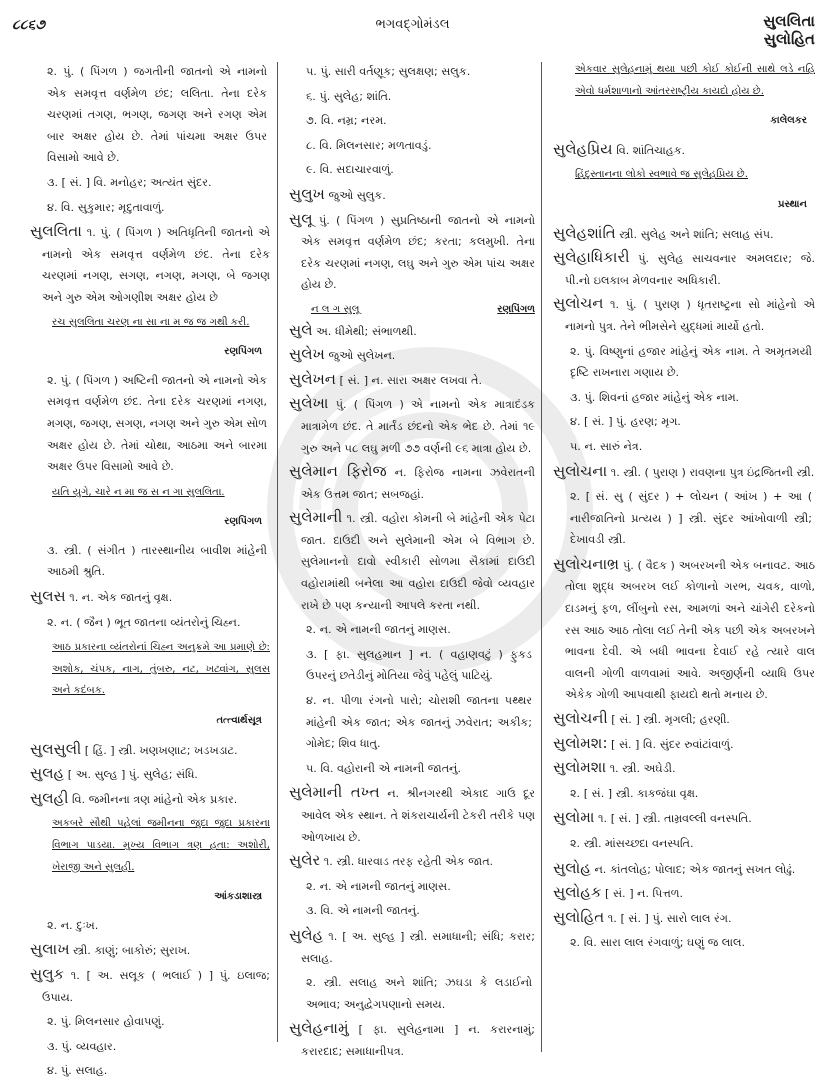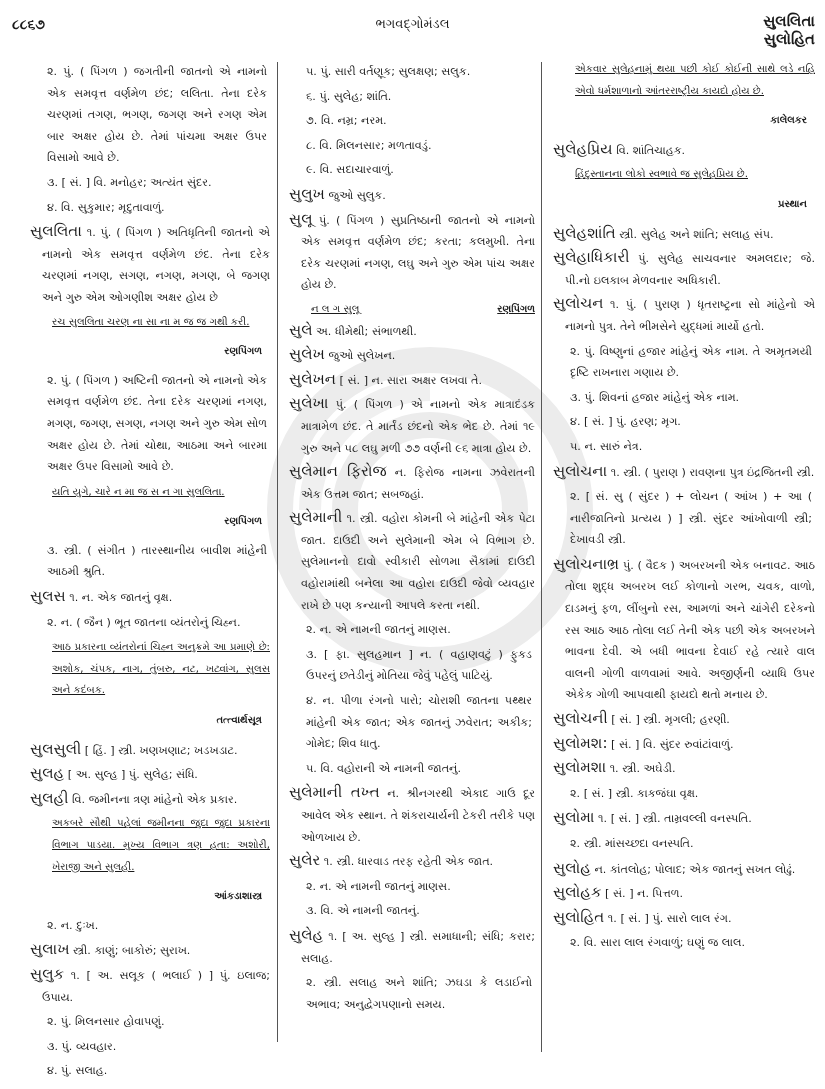--- a/index.html
+++ b/index.html
@@ -10,21 +10,21 @@
     position: relative;
   }
   .page { position: absolute; left: 0; top: 0; width: 825px; height: 1089px; }
   .watermark {
     position: absolute; left: 250px; top: 330px; width: 360px; height: 360px;
     pointer-events: none; z-index: 0;
   }
   .header {
     position: absolute; left: 0; top: 0; width: 825px; height: 58px; z-index: 2;
   }
-  .pg-num { position: absolute; left: 12px; top: 16px; font-size: 14px; font-weight: bold; }
+  .pg-num { position: absolute; left: 12px; top: 16px; font-size: 14px; font-weight: bold; font-style: italic; }
   .book-title { position: absolute; left: 0; width: 825px; top: 16px; text-align: center; font-size: 13px; font-weight: normal; }
   .guide { position: absolute; right: 10px; top: 12px; text-align: right; font-size: 15px; font-weight: bold; line-height: 18px; }
   .col {
     position: absolute; top: 58px; bottom: 40px; z-index: 2;
     font-size: 11.2px; line-height: 21.6px;
   }
   .col1 { left: 30px; width: 240px; }
   .col2 { left: 289px; width: 246px; }
   .col3 { left: 553px; width: 262px; }
   .divider { position: absolute; top: 62px; width: 1px; background: #555; z-index: 2; }
@@ -110,20 +110,21 @@
       <p class="sense">૨. ન. એ નામની જાતનું માણસ.</p>
       <p class="sense">૩. [ ફા. સુલહમાન ] ન. ( વહાણવટું ) ફુકડ ઉપરનું છતેડીનું મોતિયા જેવું પહેલું પાટિયું.</p>
       <p class="sense">૪. ન. પીળા રંગનો પારો; ચોરાશી જાતના પથ્થર માંહેની એક જાત; એક જાતનું ઝવેરાત; અકીક; ગોમેદ; શિવ ધાતુ.</p>
       <p class="sense">૫. વિ. વહોરાની એ નામની જાતનું.</p>
       <p class="entry"><span class="hw">સુલેમાની તખ્ત</span> <span>ન. શ્રીનગરથી એકાદ ગાઉ દૂર આવેલ એક સ્થાન. તે શંકરાચાર્યની ટેકરી તરીકે પણ ઓળખાય છે.</span></p>
       <p class="entry"><span class="hw">સુલેર</span> <span>૧. સ્ત્રી. ધારવાડ તરફ રહેતી એક જાત.</span></p>
       <p class="sense">૨. ન. એ નામની જાતનું માણસ.</p>
       <p class="sense">૩. વિ. એ નામની જાતનું.</p>
       <p class="entry"><span class="hw">સુલેહ</span> <span>૧. [ અ. સુલ્હ ] સ્ત્રી. સમાધાની; સંધિ; કરાર; સલાહ.</span></p>
       <p class="sense">૨. સ્ત્રી. સલાહ અને શાંતિ; ઝઘડા કે લડાઈનો અભાવ; અનુદ્વેગપણાનો સમય.</p>
+      <p class="entry"><span class="hw">સુલેહનામું</span> <span>[ ફા. સુલેહનામા ] ન. કરારનામું; કરારદાદ; સમાધાનીપત્ર.</span></p>
     </div>
   <div class="col col3">
       <p class="quote">એકવાર સુલેહનામું થયા પછી કોઈ કોઈની સાથે લડે નહિ એવો ધર્મશાળાનો આંતરરાષ્ટ્રીય કાયદો હોય છે.</p>
       <p class="qsrc">કાલેલકર</p>
       <p class="entry"><span class="hw">સુલેહપ્રિય</span> <span>વિ. શાંતિચાહક.</span></p>
       <p class="quote">હિંદુસ્તાનના લોકો સ્વભાવે જ સુલેહપ્રિય છે.</p>
       <p class="qsrc">પ્રસ્થાન</p>
       <p class="entry"><span class="hw">સુલેહશાંતિ</span> <span>સ્ત્રી. સુલેહ અને શાંતિ; સલાહ સંપ.</span></p>
       <p class="entry"><span class="hw">સુલેહાધિકારી</span> <span>પું. સુલેહ સાચવનાર અમલદાર; જે. પી.નો ઇલકાબ મેળવનાર અધિકારી.</span></p>
       <p class="entry"><span class="hw">સુલોચન</span> <span>૧. પું. ( પુરાણ ) ધૃતરાષ્ટ્રના સો માંહેનો એ નામનો પુત્ર. તેને ભીમસેને યુદ્ધમાં માર્યો હતો.</span></p>

